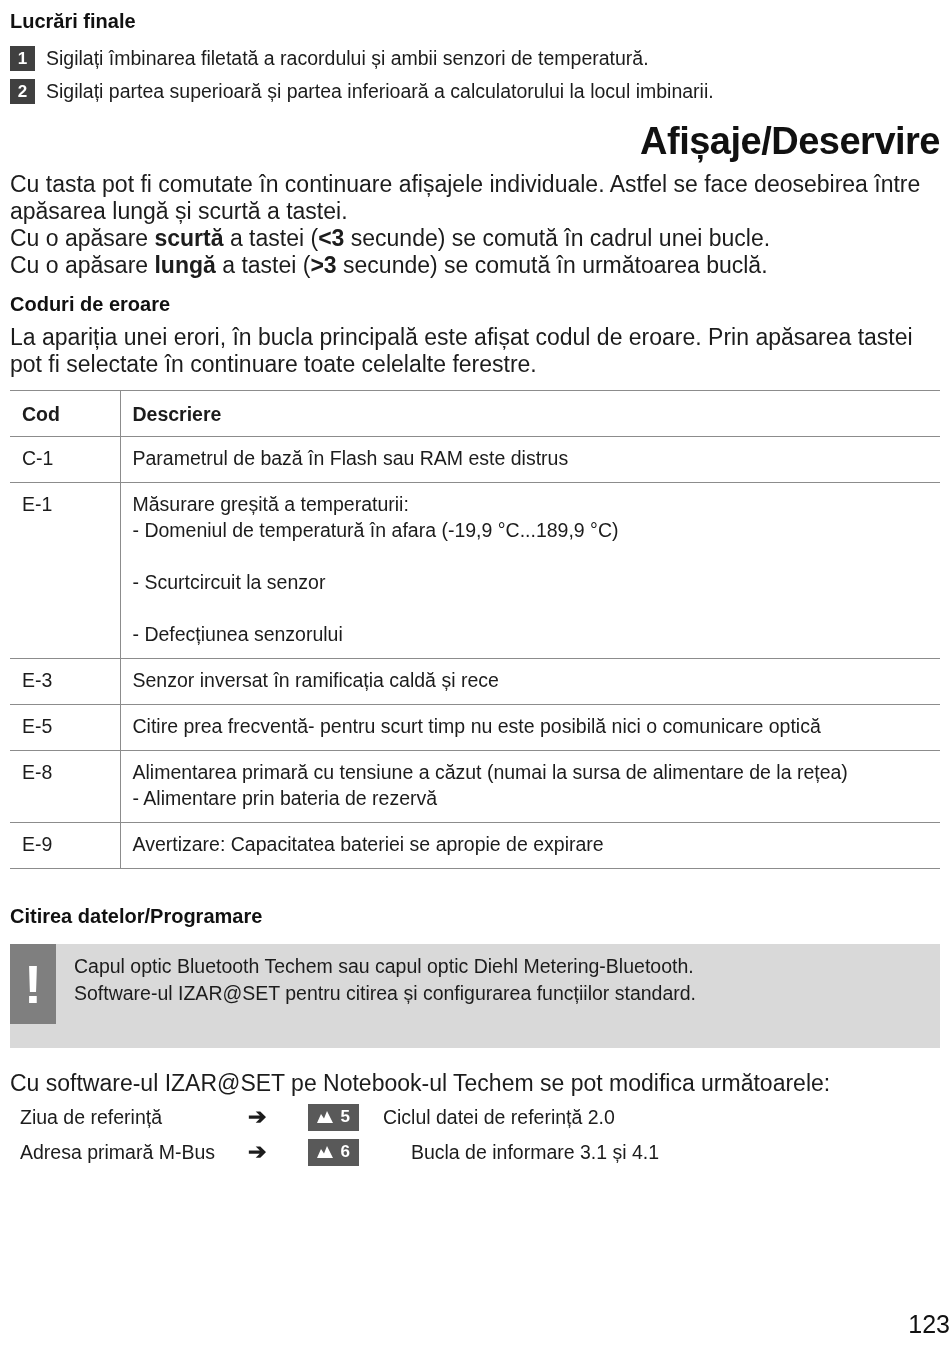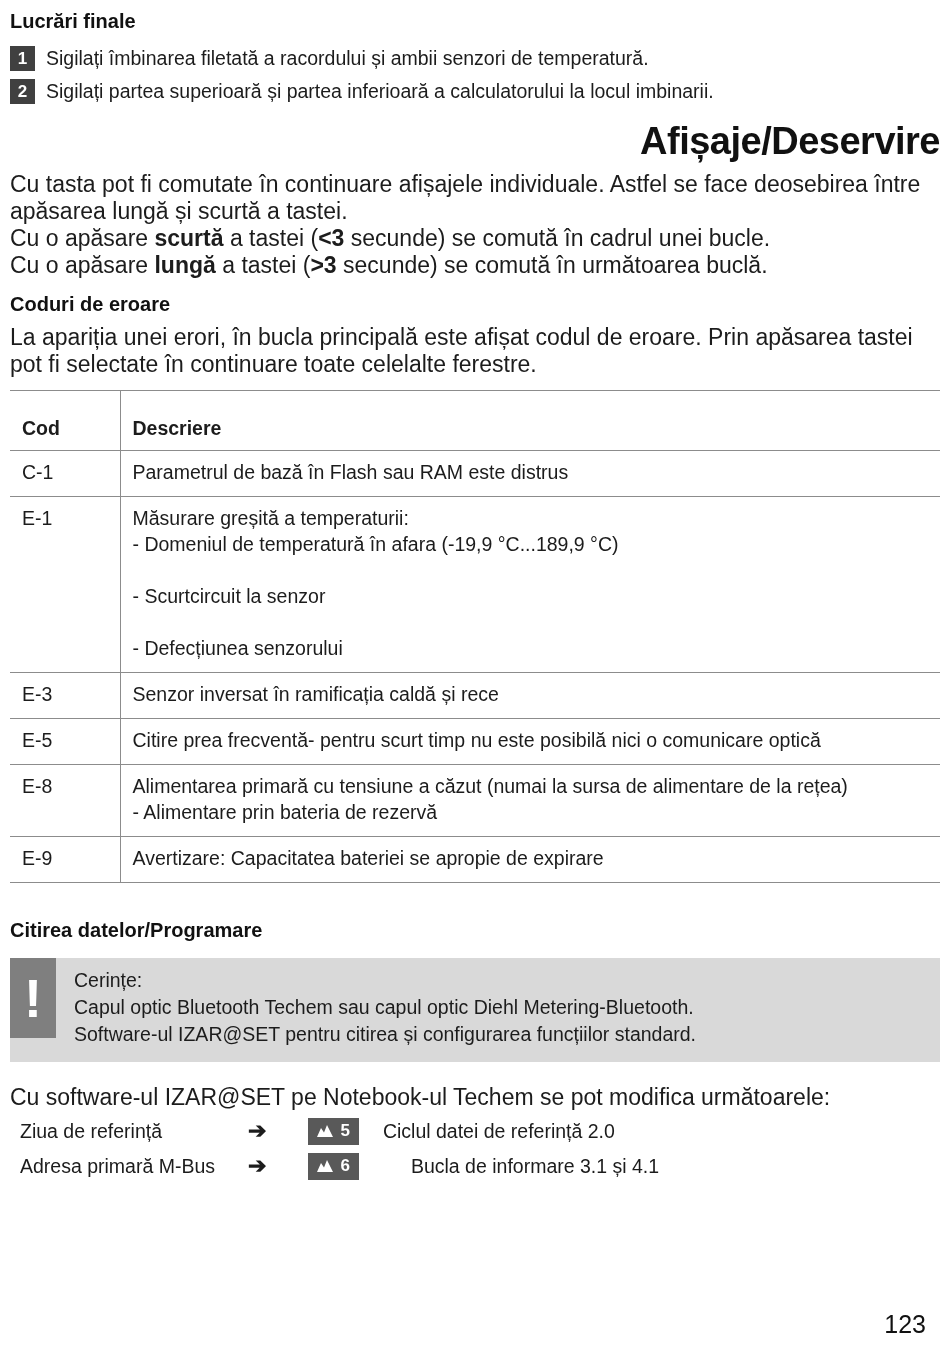--- a/index.html
+++ b/index.html
@@ -28,21 +28,21 @@
   b { font-weight:bold; }
 
   table.err { width:100%; border-collapse:collapse; margin-top:12px; font-size:19.5px; border-top:1px solid #8c8c8c; }
   table.err th, table.err td {
     border-bottom:1px solid #8c8c8c;
     text-align:left; vertical-align:top;
     padding:8px 10px 11px 12px;
     line-height:26px;
   }
   th.code-col, td.code-col { width:110px; border-right:1px solid #8c8c8c; }
-  table.err th { font-weight:bold; padding-top:24px; padding-bottom:9px; }
+  table.err th { font-weight:bold; padding-top:10px; padding-bottom:9px; }
   td.desc-col { white-space:pre-line; }
 
   .notice { background:#d9d9d9; display:flex; align-items:flex-start; margin-top:16px; min-height:104px; }
   .notice-icon {
     background:#7f7f7f; color:#fff;
     width:46px; height:80px; flex:0 0 46px;
     display:flex; align-items:center; justify-content:center;
     font-size:54px; font-weight:bold;
   }
   .notice-text { padding:9px 10px 12px 18px; font-size:19.5px; line-height:27px; }
@@ -51,21 +51,21 @@
   .ref-label { width:228px; flex:0 0 228px; }
   .ref-arrow { font-size:22px; font-weight:bold; margin-right:42px; }
   .badge {
     display:inline-flex; align-items:center; gap:7px;
     background:#595959; color:#fff;
     height:27px; padding:0 9px;
     font-weight:bold; font-size:17px;
   }
   .ref-target { margin-left:24px; }
 
-  .page-number { position:absolute; right:24px; bottom:16px; font-size:25px; color:#111; }
+  .page-number { position:absolute; right:0; bottom:16px; font-size:25px; color:#111; }
 </style>
 </head>
 <body>
 
 <div class="page">
 
   <h2 class="sec">Lucrări finale</h2>
 
   <div class="step">
     <span class="step-num">1</span>
@@ -127,21 +127,20 @@
         <td class="desc-col">Avertizare: Capacitatea bateriei se apropie de expirare</td>
       </tr>
     </tbody>
   </table>
 
   <h2 class="sec" style="margin-top:36px; margin-bottom:0;">Citirea datelor/Programare</h2>
 
   <div class="notice">
     <div class="notice-icon">!</div>
     <div class="notice-text">
-      <div>Cerințe:</div>
       <div>Capul optic Bluetooth Techem sau capul optic Diehl Metering-Bluetooth.</div>
       <div>Software-ul IZAR@SET pentru citirea și configurarea funcțiilor standard.</div>
     </div>
   </div>
 
   <p class="body" style="margin-top:22px;">Cu software-ul IZAR@SET pe Notebook-ul Techem se pot modifica următoarele:</p>
 
   <div class="ref-line">
     <span class="ref-label">Ziua de referință</span>
     <span class="ref-arrow">➔</span>

